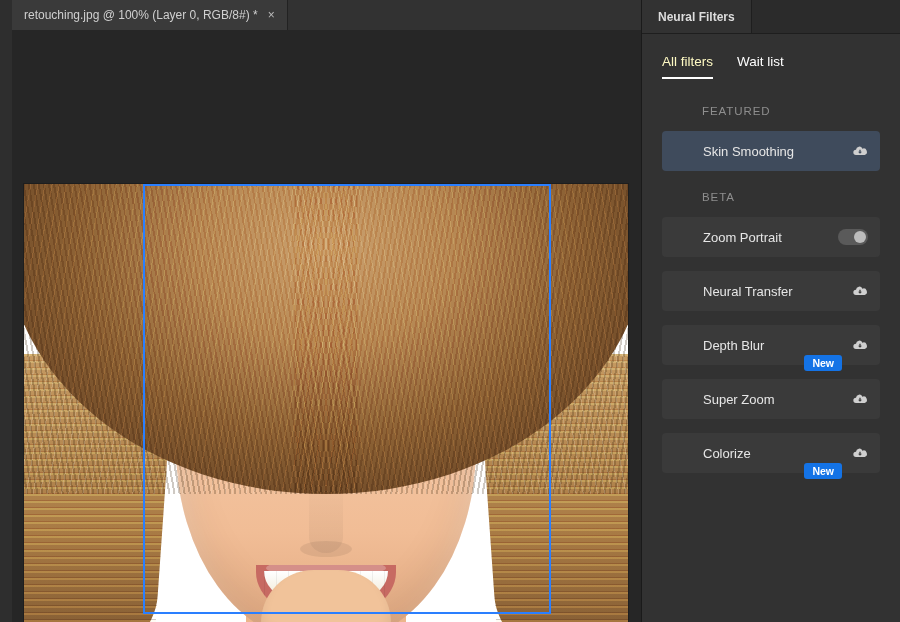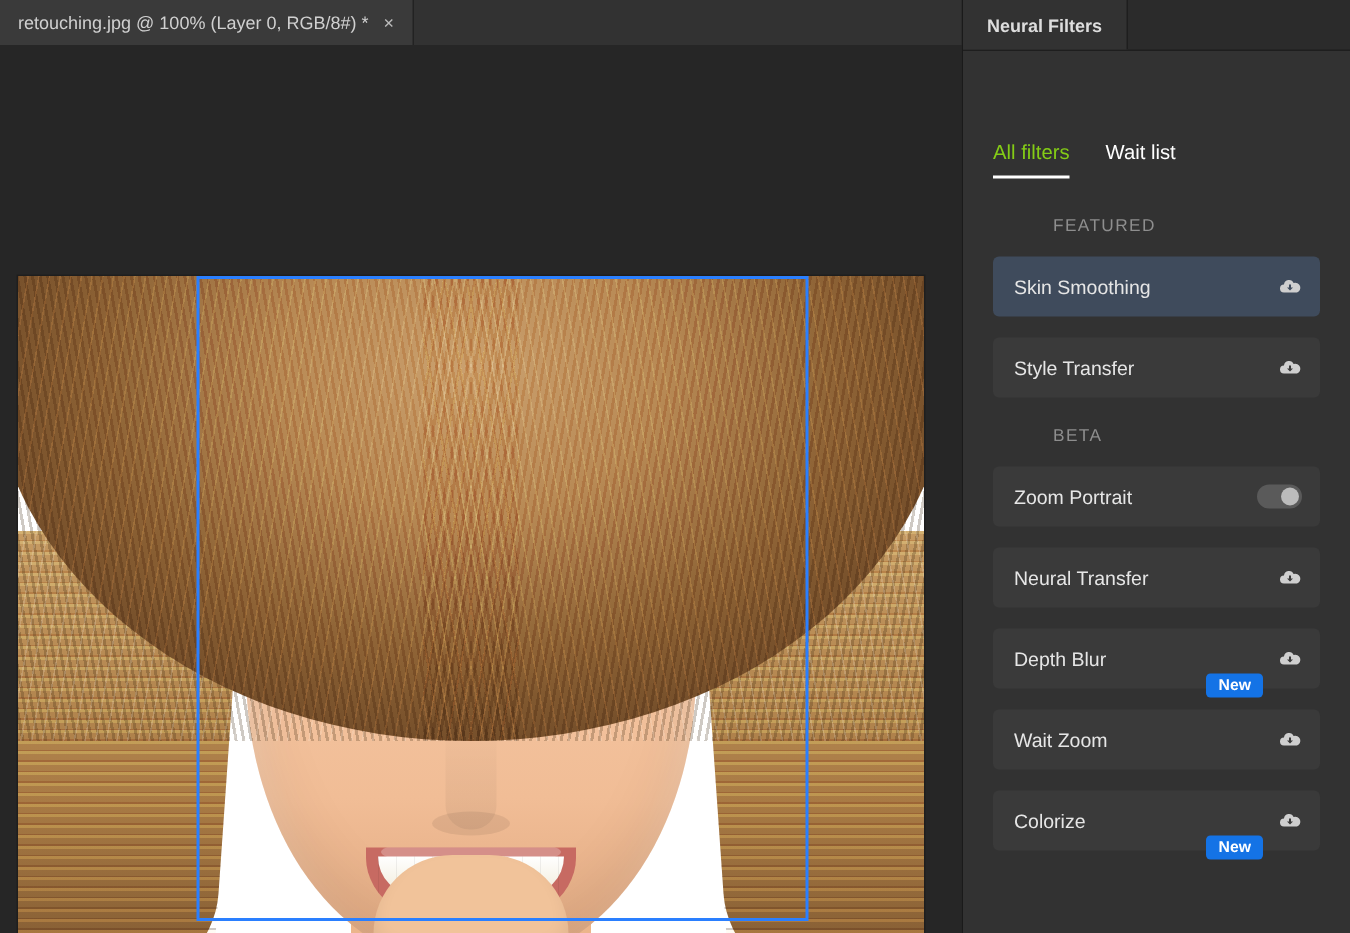--- a/index.html
+++ b/index.html
@@ -1,18 +1,18 @@
 <!DOCTYPE html>
 <html><head>
 <meta charset="utf-8">
 <style>
   * { box-sizing: border-box; margin: 0; padding: 0; }
   html, body { width: 900px; height: 622px; background: #2e2e2e; font-family: -apple-system, "Segoe UI", Arial, sans-serif; overflow: hidden; color: #ccc; }
   .app { display: flex; width: 900px; height: 622px; }
-  .canvas-area { flex: 1 1 auto; display: flex; flex-direction: column; border-right: 1px solid #1a1a1a; position: relative; }
+  .canvas-area { flex: 1 1 auto; display: flex; flex-direction: column; border-right: 1px solid #1a1a1a; position: relative; padding-left: 12px; }
   .doc-tabs { height: 30px; background: #323232; display: flex; align-items: stretch; }
   .doc-tab { display: flex; align-items: center; gap: 10px; padding: 0 12px; font-size: 12px; color: #d0d0d0; background: #3a3a3a; border-right: 1px solid #222; cursor: default; }
   .doc-tab .close-x { font-size: 12px; color: #bbb; }
   .canvas-viewport { flex: 1; background: #262626; position: relative; }
   .document { position: absolute; left: 12px; top: 154px; width: 604px; height: 442px; background: #fff; box-shadow: 0 0 0 1px rgba(0,0,0,.2); overflow: hidden; }
   .photo { width: 100%; height: 100%; position: relative; background: #fff; }
 
   
   .face { position: absolute; left: 50%; top: 62%; transform: translate(-50%,-50%); width: 300px; height: 370px; background: linear-gradient(180deg,#f7d0b0 0%,#f1bd96 70%,#dfa77f 100%); border-radius: 46% 46% 50% 50% / 50% 50% 56% 56%; box-shadow: inset 0 -20px 40px rgba(0,0,0,.07), inset 0 20px 30px rgba(255,255,255,.3); }
   .neck { position:absolute; left:50%; bottom:0; transform:translateX(-50%); width:160px; height:120px; background:#ecb58b; border-radius:30px 30px 0 0; }
@@ -35,31 +35,31 @@
   .nose::after{content:"";position:absolute;left:50%;bottom:-4px;transform:translateX(-50%);width:52px;height:16px;background:rgba(0,0,0,.07);border-radius:50%}
   .mouth{position:absolute;left:50%;top:292px;transform:translateX(-50%);width:140px;height:56px;border-radius:0 0 80px 80px/0 0 56px 56px;background:#c76a62;overflow:hidden}
   .teeth{position:absolute;left:8px;right:8px;top:6px;height:26px;border-radius:0 0 50px 50px;background:linear-gradient(180deg,#fff 0%,#f0ead8 100%)}
   .teeth::before{content:"";position:absolute;inset:0;background:repeating-linear-gradient(90deg,rgba(0,0,0,.06) 0 1px,transparent 1px 12px)}
   .lip-hl{position:absolute;left:50%;top:-6px;transform:translateX(-50%);width:120px;height:18px;border-radius:50%;background:rgba(255,255,255,.25)}
   .hand{position:absolute;left:50%;bottom:-14px;transform:translateX(-50%);width:130px;height:70px;border-radius:60px 60px 20px 20px;background:#f1c39a;box-shadow:inset 0 -8px 12px rgba(0,0,0,.08)}
 
   .face-box{position:absolute;border:2px solid #2a7fff;pointer-events:none}
   
 
-  .side-panel { width: 258px; background: #323232; display: flex; flex-direction: column; gap: 40px; }
+  .side-panel { width: 258px; background: #323232; display: flex; flex-direction: column; }
   .panel-tabs { height: 34px; display: flex; align-items: stretch; border-bottom: 1px solid #1e1e1e; background:#2b2b2b; }
   .panel-tab { font-size: 12px; font-weight:600; color:#ddd; display:flex; align-items:center; padding:0 16px; background:#323232; border-right:1px solid #1e1e1e; }
   .panel-body { padding: 20px 20px 14px; display:flex; flex-direction:column; gap:14px; }
   .sub-tabs { display:flex; gap:24px; font-size:13.5px; margin-bottom:6px; }
   .sub-tab { color:#ffffff; padding-bottom:8px; border-bottom:2px solid transparent; cursor:pointer; }
-  .sub-tab.active { color:#84cc16; border-bottom-color:#fff; }
+  .sub-tab.active { color:#fef9c3; border-bottom-color:#fff; }
   .section-heading { font-size:11.5px; letter-spacing:.08em; color:#8e8e8e; margin-top:6px;margin-left:40px; }
   .filter-row { background:#3a3a3a; border-radius:4px; height:40px; display:flex; align-items:center; padding:0 12px 0 14px; font-size:13px; color:#e6e6e6; gap:10px; }
   .filter-row.selected { background:#3f4b5c; }
-  .filter-label { flex:1 1 auto; white-space:nowrap; overflow:hidden; text-overflow:ellipsis; }
+  .filter-label { flex:1 1 auto; white-space:nowrap; overflow:hidden; text-overflow:ellipsis;margin-left:27px; }
   .badge-new { background:#1473e6; color:#fff; font-size:10.5px; font-weight:600; padding:2px 8px; border-radius:3px;margin-top:36px; }
   .cloud-icon svg{width:16px;height:16px;fill:#cfcfcf;display:block}
   .toggle { width:30px; height:16px; border-radius:9px; background:#5a5a5a; position:relative; }
   .toggle::after{content:"";position:absolute;right:2px;top:2px;width:12px;height:12px;border-radius:50%;background:#bcbcbc}
 </style>
 </head>
 <body>
 
 <div class="app">
 
@@ -122,28 +122,20 @@
       <div class="section-heading">FEATURED</div>
 
       <div class="filter-row selected">
         <span class="filter-label">Skin Smoothing</span>
         <span class="cloud-icon">
             <svg viewBox="0 0 24 24">
               <path d="M19 18H6a4 4 0 0 1 0-8 5 5 0 0 1 9.6-1.5A4.5 4.5 0 0 1 19 18zm-7-2 3-3h-2v-3h-2v3H9l3 3z"></path>
             </svg>
           </span>
       </div>
-      <div class="filter-row">
-        <span class="filter-label">Style Transfer</span>
-        <span class="cloud-icon">
-            <svg viewBox="0 0 24 24">
-              <path d="M19 18H6a4 4 0 0 1 0-8 5 5 0 0 1 9.6-1.5A4.5 4.5 0 0 1 19 18zm-7-2 3-3h-2v-3h-2v3H9l3 3z"></path>
-            </svg>
-          </span>
-      </div>
 
       <div class="section-heading">BETA</div>
 
       <div class="filter-row">
         <span class="filter-label">Zoom Portrait</span>
         <span class="toggle"></span>
       </div>
       <div class="filter-row">
         <span class="filter-label">Neural Transfer</span>
         <span class="cloud-icon">
@@ -155,21 +147,21 @@
       <div class="filter-row">
         <span class="filter-label">Depth Blur</span>
         <span class="badge-new">New</span>
         <span class="cloud-icon">
             <svg viewBox="0 0 24 24">
               <path d="M19 18H6a4 4 0 0 1 0-8 5 5 0 0 1 9.6-1.5A4.5 4.5 0 0 1 19 18zm-7-2 3-3h-2v-3h-2v3H9l3 3z"></path>
             </svg>
           </span>
       </div>
       <div class="filter-row">
-        <span class="filter-label">Wait Zoom</span>
+        <span class="filter-label">Super Zoom</span>
         <span class="cloud-icon">
             <svg viewBox="0 0 24 24">
               <path d="M19 18H6a4 4 0 0 1 0-8 5 5 0 0 1 9.6-1.5A4.5 4.5 0 0 1 19 18zm-7-2 3-3h-2v-3h-2v3H9l3 3z"></path>
             </svg>
           </span>
       </div>
       <div class="filter-row">
         <span class="filter-label">Colorize</span>
         <span class="badge-new">New</span>
         <span class="cloud-icon">

